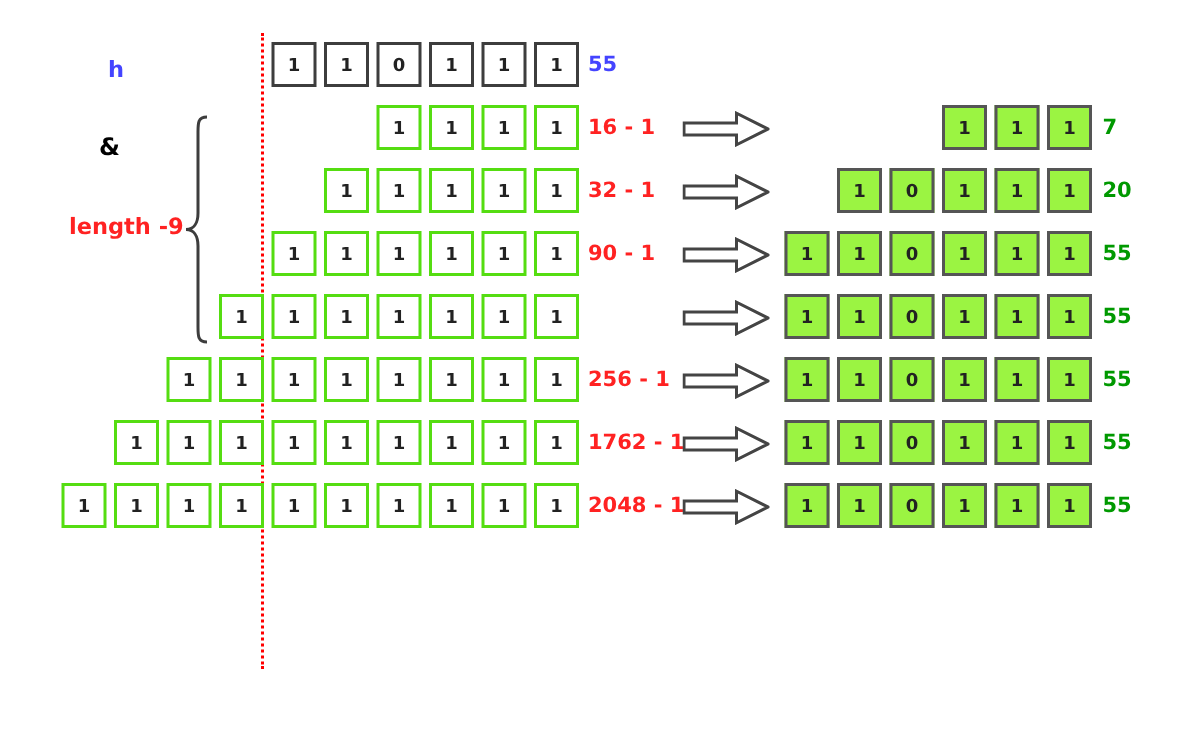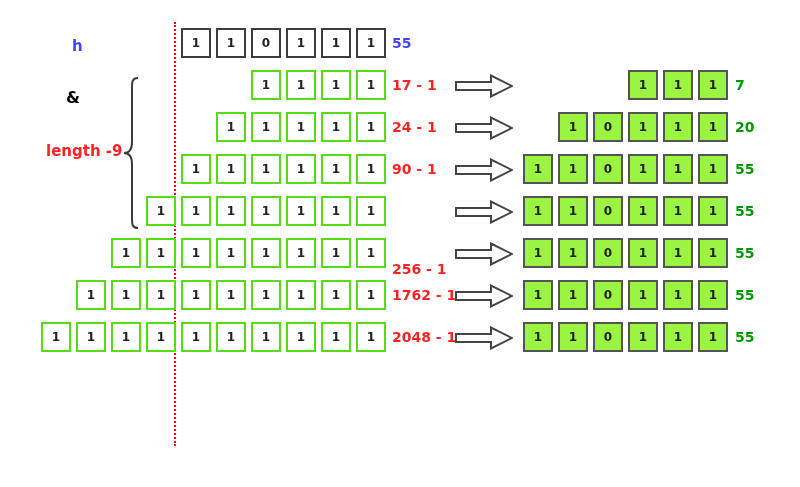--- a/index.html
+++ b/index.html
@@ -78,36 +78,36 @@
         <div class="cell dark" style="left: 286px; top: 0px;">1</div>
         <div class="cell dark" style="left: 321px; top: 0px;">1</div>
         <div class="cell dark" style="left: 356px; top: 0px;">1</div>
         <div class="rowlabel blue" style="left: 392px; top: 0px;">55</div>
       </div>
       <div class="row" style="left: 0px; top: 70px; width: 800px;">
         <div class="cell green" style="left: 251px; top: 0px;">1</div>
         <div class="cell green" style="left: 286px; top: 0px;">1</div>
         <div class="cell green" style="left: 321px; top: 0px;">1</div>
         <div class="cell green" style="left: 356px; top: 0px;">1</div>
-        <div class="rowlabel red" style="left: 392px; top: 0px;">17 - 1</div>
+        <div class="rowlabel red" style="left: 392px; top: 0px;">16 - 1</div>
         <div class="arrow" style="left: 455px; top: 4px;"><svg width="58" height="24" viewBox="0 0 58 24">
             <path d="M1 8 L36 8 L36 1.5 L57 12 L36 22.5 L36 16 L1 16 Z" fill="#ffffff" stroke="#444444" stroke-width="2" stroke-linejoin="miter"></path>
           </svg></div>
         <div class="cell fill" style="left: 628px; top: 0px;">1</div>
         <div class="cell fill" style="left: 663px; top: 0px;">1</div>
         <div class="cell fill" style="left: 698px; top: 0px;">1</div>
         <div class="rowlabel greentxt" style="left: 735px; top: 0px;">7</div>
       </div>
       <div class="row" style="left: 0px; top: 112px; width: 800px;">
         <div class="cell green" style="left: 216px; top: 0px;">1</div>
         <div class="cell green" style="left: 251px; top: 0px;">1</div>
         <div class="cell green" style="left: 286px; top: 0px;">1</div>
         <div class="cell green" style="left: 321px; top: 0px;">1</div>
         <div class="cell green" style="left: 356px; top: 0px;">1</div>
-        <div class="rowlabel red" style="left: 392px; top: 0px;">24 - 1</div>
+        <div class="rowlabel red" style="left: 392px; top: 0px;">32 - 1</div>
         <div class="arrow" style="left: 455px; top: 4px;"><svg width="58" height="24" viewBox="0 0 58 24">
             <path d="M1 8 L36 8 L36 1.5 L57 12 L36 22.5 L36 16 L1 16 Z" fill="#ffffff" stroke="#444444" stroke-width="2" stroke-linejoin="miter"></path>
           </svg></div>
         <div class="cell fill" style="left: 558px; top: 0px;">1</div>
         <div class="cell fill" style="left: 593px; top: 0px;">0</div>
         <div class="cell fill" style="left: 628px; top: 0px;">1</div>
         <div class="cell fill" style="left: 663px; top: 0px;">1</div>
         <div class="cell fill" style="left: 698px; top: 0px;">1</div>
         <div class="rowlabel greentxt" style="left: 735px; top: 0px;">20</div>
       </div>
@@ -151,21 +151,21 @@
       </div>
       <div class="row" style="left: 0px; top: 238px; width: 800px;">
         <div class="cell green" style="left: 111px; top: 0px;">1</div>
         <div class="cell green" style="left: 146px; top: 0px;">1</div>
         <div class="cell green" style="left: 181px; top: 0px;">1</div>
         <div class="cell green" style="left: 216px; top: 0px;">1</div>
         <div class="cell green" style="left: 251px; top: 0px;">1</div>
         <div class="cell green" style="left: 286px; top: 0px;">1</div>
         <div class="cell green" style="left: 321px; top: 0px;">1</div>
         <div class="cell green" style="left: 356px; top: 0px;">1</div>
-        <div class="rowlabel red" style="left: 392px; top: 16px;">256 - 1</div>
+        <div class="rowlabel red" style="left: 392px; top: 0px;">256 - 1</div>
         <div class="arrow" style="left: 455px; top: 4px;"><svg width="58" height="24" viewBox="0 0 58 24">
             <path d="M1 8 L36 8 L36 1.5 L57 12 L36 22.5 L36 16 L1 16 Z" fill="#ffffff" stroke="#444444" stroke-width="2" stroke-linejoin="miter"></path>
           </svg></div>
         <div class="cell fill" style="left: 523px; top: 0px;">1</div>
         <div class="cell fill" style="left: 558px; top: 0px;">1</div>
         <div class="cell fill" style="left: 593px; top: 0px;">0</div>
         <div class="cell fill" style="left: 628px; top: 0px;">1</div>
         <div class="cell fill" style="left: 663px; top: 0px;">1</div>
         <div class="cell fill" style="left: 698px; top: 0px;">1</div>
         <div class="rowlabel greentxt" style="left: 735px; top: 0px;">55</div>

